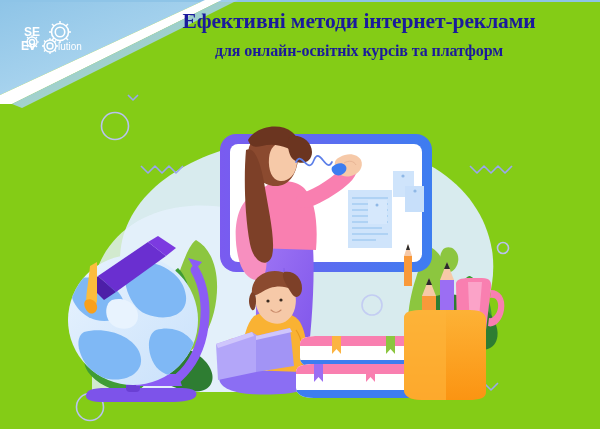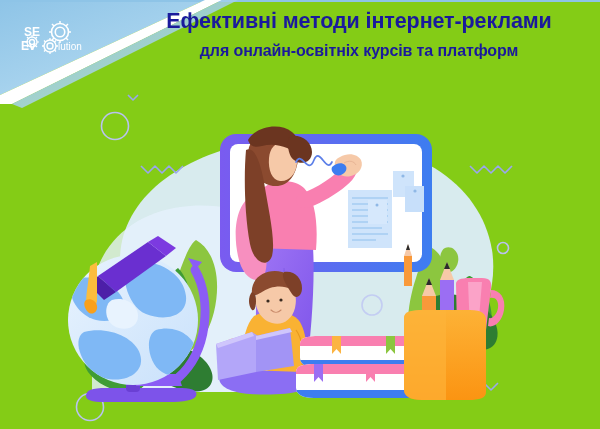--- a/index.html
+++ b/index.html
@@ -29,21 +29,21 @@
   }
 
   #title-block {
     position: absolute;
     left: 120px; top: 6px;
     width: 478px;
     z-index: 5;
     text-align: center;
   }
   .title-line {
-    font-family: Liberation Sans, sans-serif;
+    font-family: Liberation Serif, serif;
     font-weight: bold;
     font-size: 21.5px;
     line-height: 30px;
     color: #1a1a9c;
     letter-spacing: -0.1px;
     white-space: nowrap;
   }
   .title-line.l2 { font-size: 16px; }
 
   

